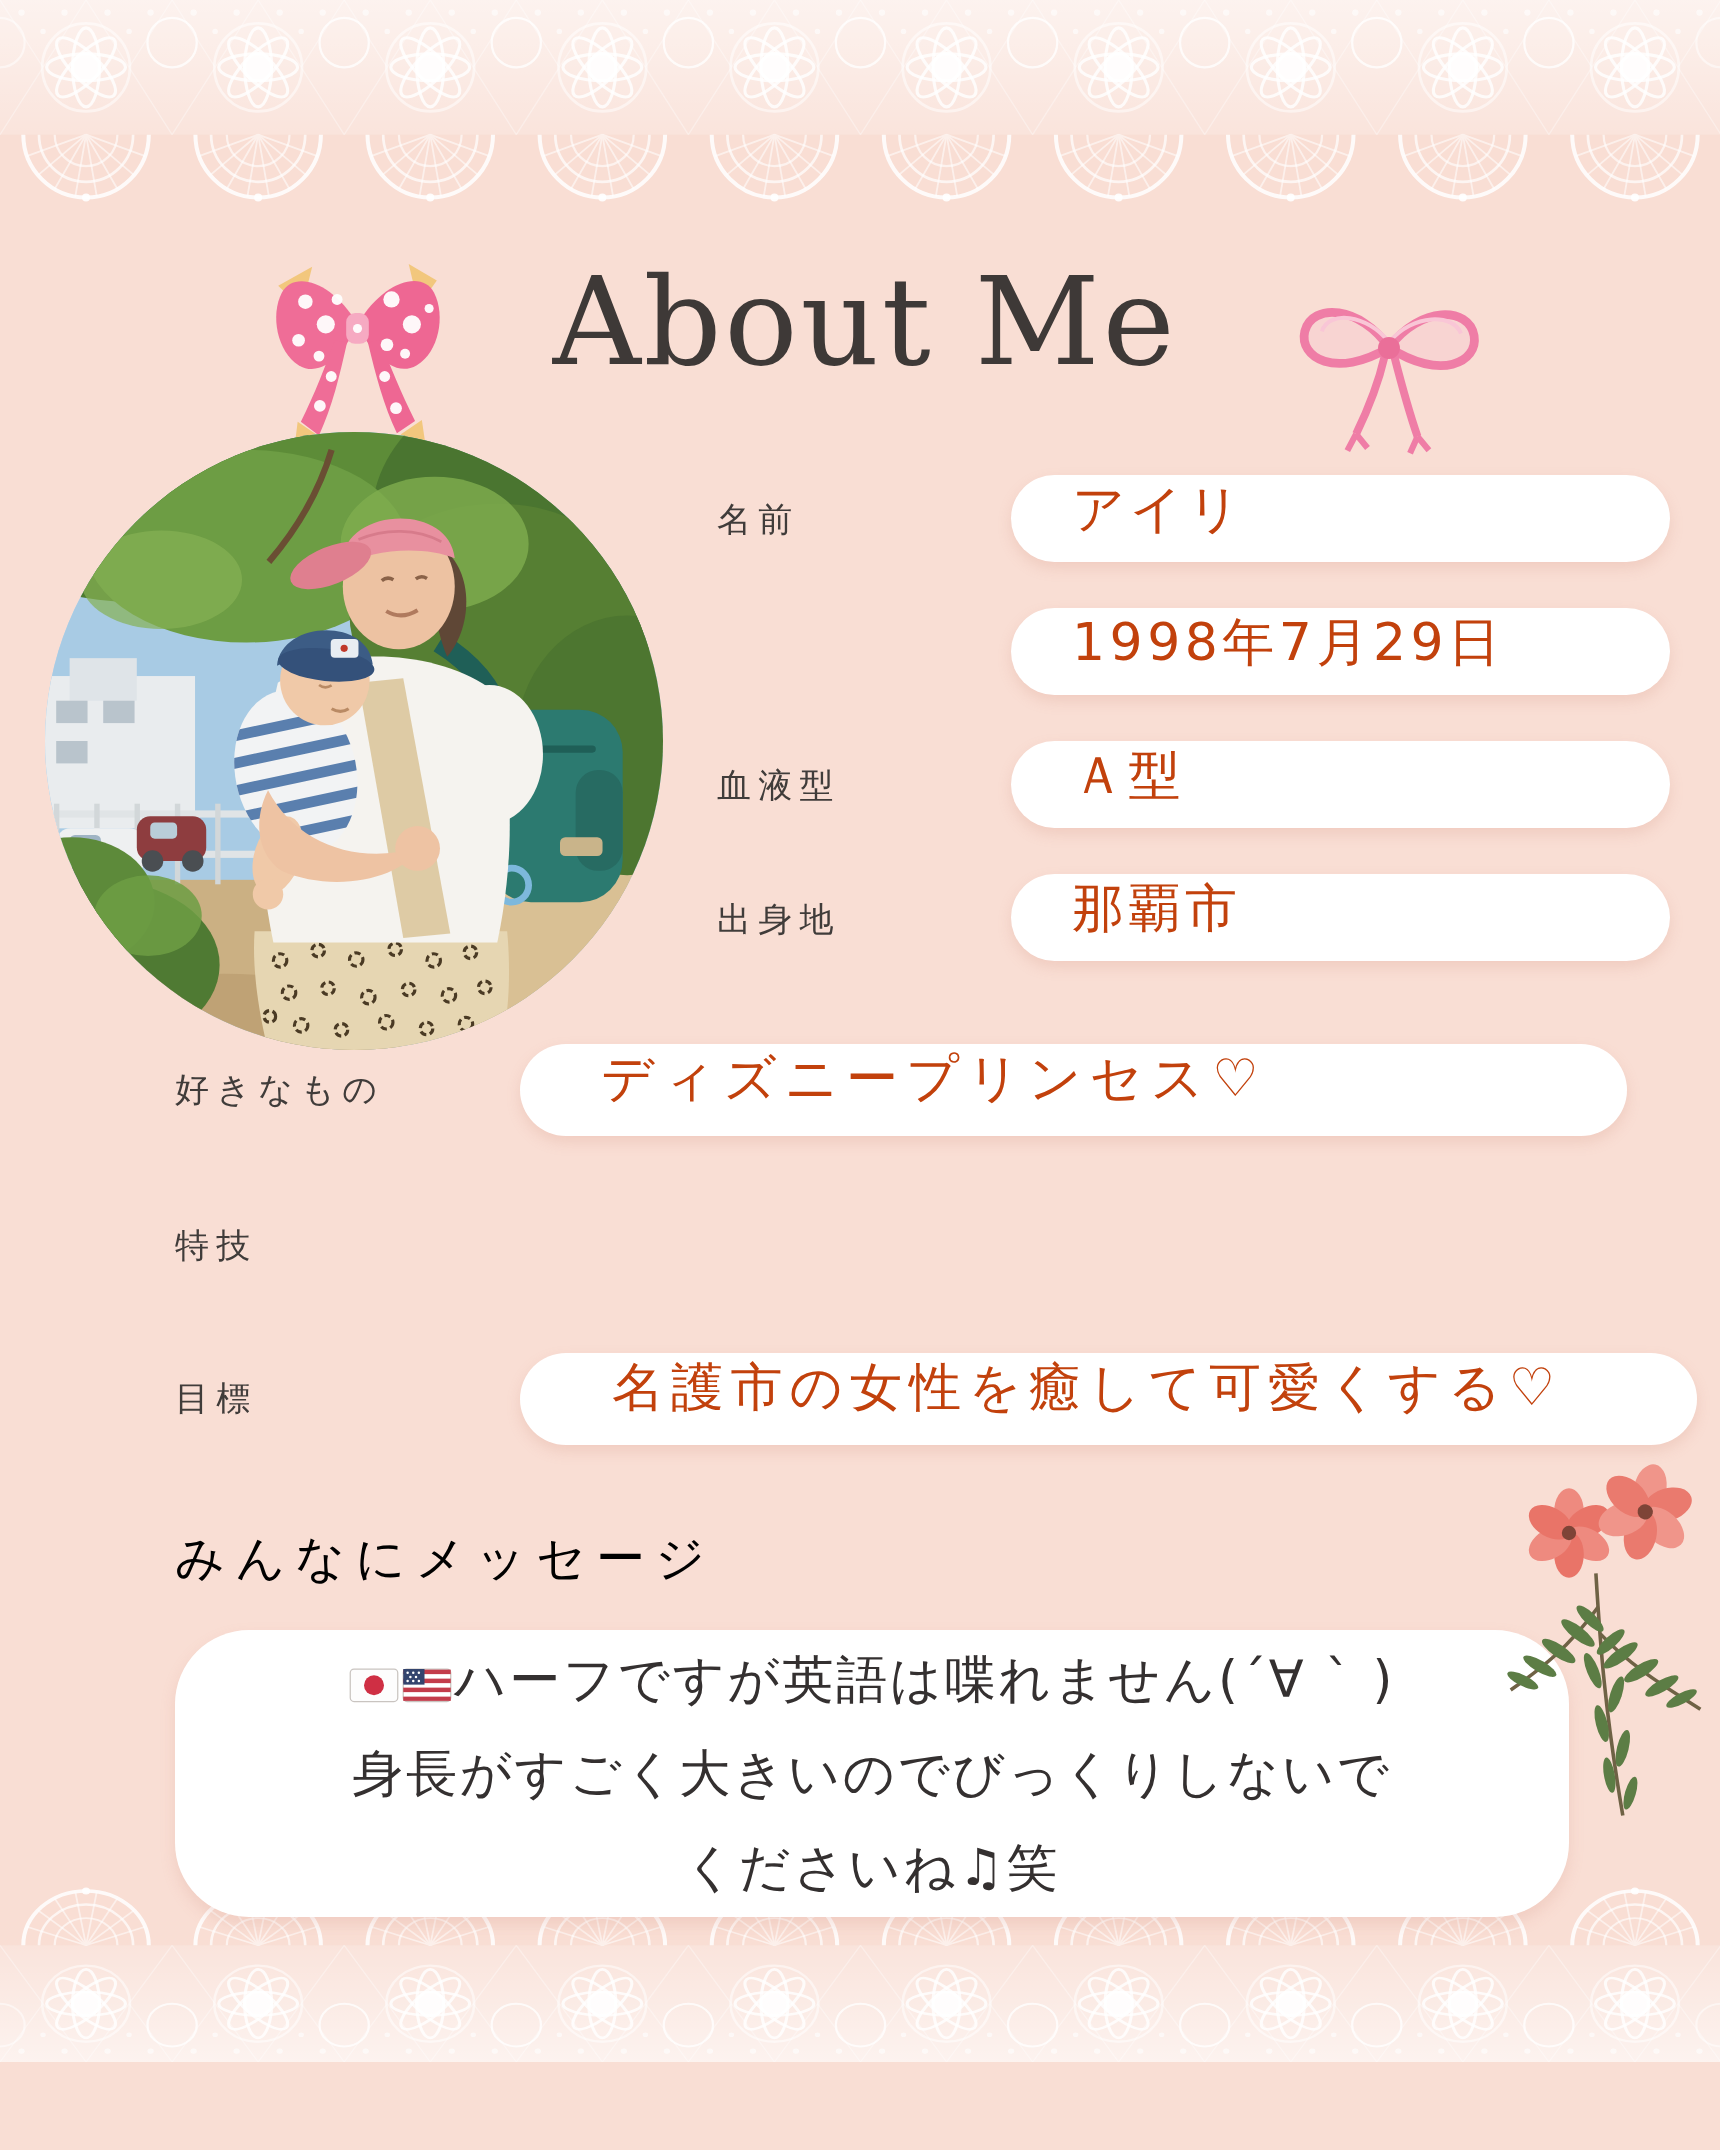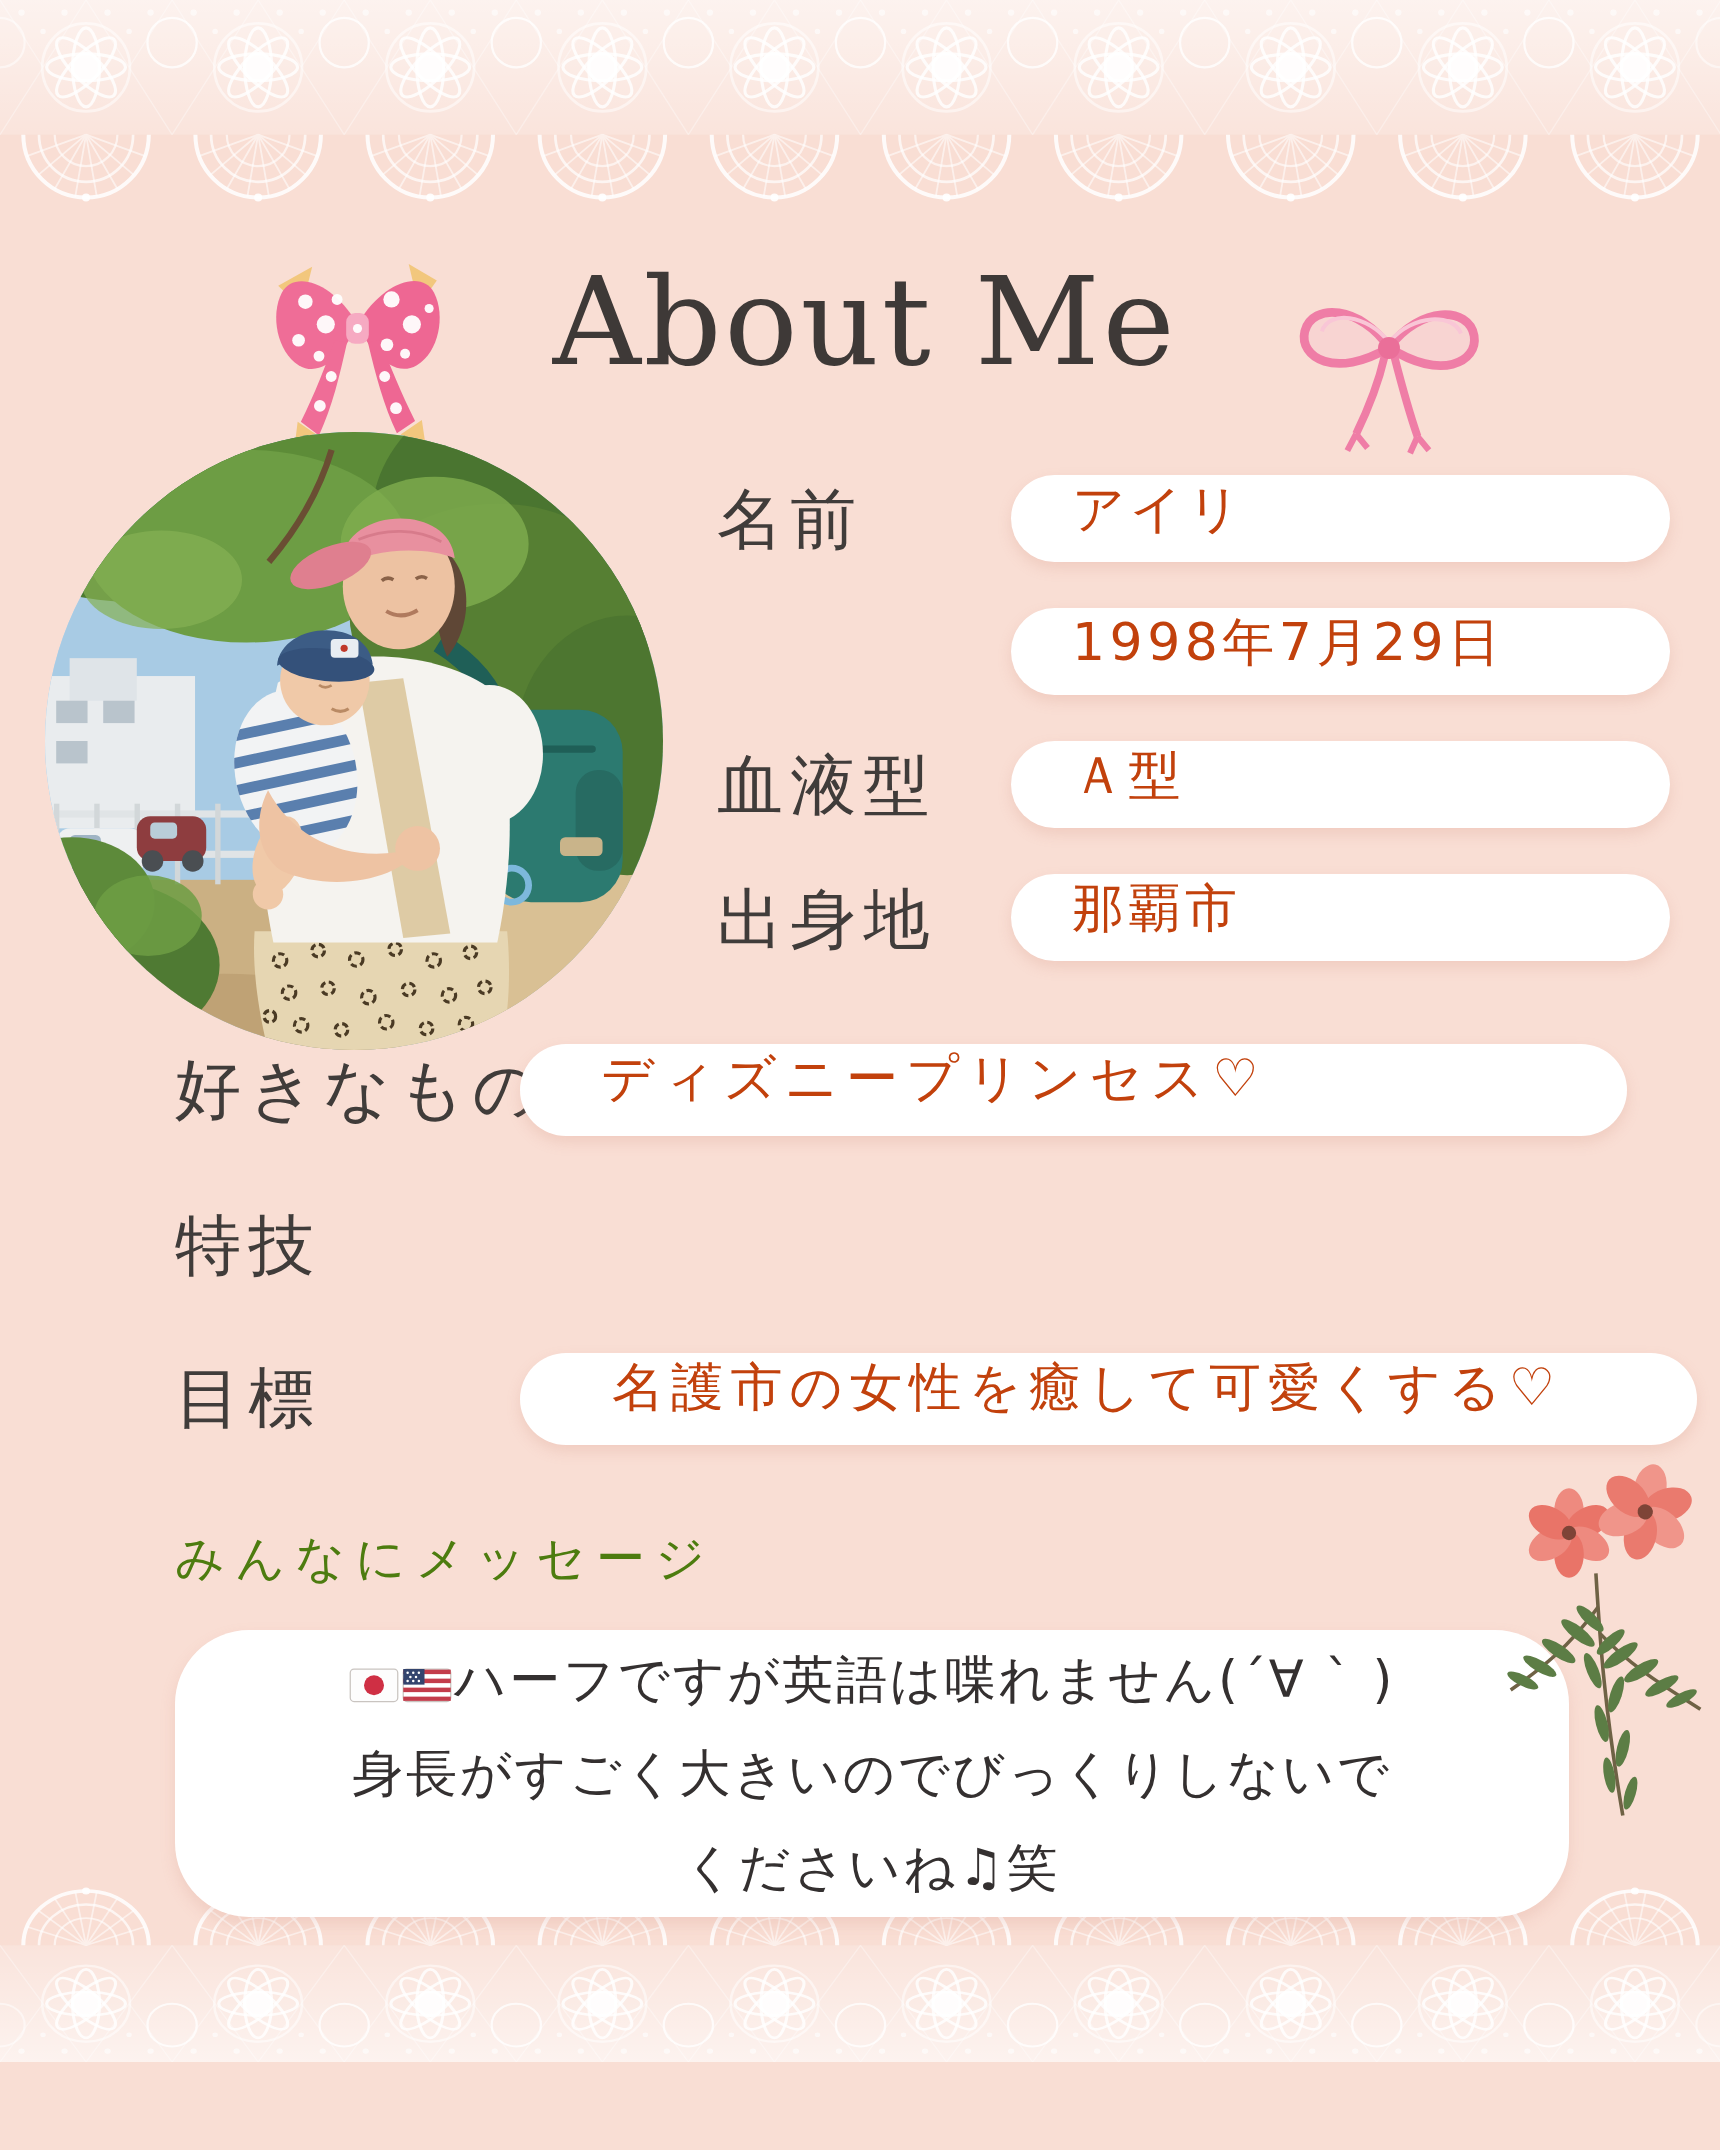--- a/index.html
+++ b/index.html
@@ -17,21 +17,21 @@
          color:#3e3937;text-align:center;letter-spacing:2.7px;white-space:nowrap;}
   .bow-left{position:absolute;left:251px;top:226px;width:213px;height:233px;}
   .bow-right{position:absolute;left:1277px;top:262px;width:224px;height:193px;}
 
   
   .photo{position:absolute;left:45px;top:432px;width:618px;height:618px;border-radius:50%;
          overflow:hidden;background:#bcd7ea;}
   .photo svg{display:block;width:100%;height:100%;}
 
   
-  .flabel{position:absolute;color:#403c3a;font-size:66px;letter-spacing:7.2px;
+  .flabel{position:absolute;color:#403c3a;font-size:34px;letter-spacing:7.2px;
           display:flex;align-items:center;white-space:nowrap;}
   .pill{position:absolute;background:#ffffff;border-radius:49px;
         box-shadow:0 6.3px 13.4px rgba(210,140,125,0.22);
         display:flex;align-items:flex-start;color:#c2410c;font-size:52px;letter-spacing:4.5px;white-space:nowrap;}
   .l-r1{left:717px;top:477px;height:85px;}
   .l-r2{left:717px;top:610px;height:85px;}
   .l-r3{left:717px;top:743px;height:85px;}
   .l-r4{left:717px;top:877px;height:85px;}
   .p-r1{left:1011px;top:475px;width:598px;height:87px;padding-left:61px;}
   .p-r2{left:1011px;top:608px;width:598px;height:87px;padding-left:61px;}
@@ -40,21 +40,21 @@
 
   .l-r5{left:175px;top:1044px;height:92px;}
   .l-r6{left:175px;top:1200px;height:92px;}
   .l-r7{left:175px;top:1353px;height:92px;}
   .p-r5{left:520px;top:1044px;width:1026px;height:92px;padding-left:81px;letter-spacing:8px;}
   .p-r6{left:520px;top:1200px;width:1035px;height:92px;padding-left:78px;letter-spacing:10.8px;}
   .p-r7{left:520px;top:1353px;width:1085px;height:92px;padding-left:92px;letter-spacing:7.2px;}
 
   
   .msg-label{position:absolute;left:175px;top:1523px;height:72px;display:flex;align-items:center;
-             color:#4d7c0f;font-size:49px;letter-spacing:10px;white-space:nowrap;}
+             color:#000000;font-size:49px;letter-spacing:10px;white-space:nowrap;}
   .msg-box{position:absolute;left:175px;top:1630px;width:1394px;height:287px;background:#ffffff;
            border-radius:74px;box-shadow:0 7.2px 15.2px rgba(210,140,125,0.2);
            display:flex;flex-direction:column;justify-content:center;align-items:center;z-index:2;}
   .msg-line{height:94px;line-height:94px;font-size:51px;color:#343030;letter-spacing:2.7px;
             white-space:nowrap;text-align:center;}
   .flag{display:inline-block;width:50px;height:38px;vertical-align:-6.3px;margin-right:2.7px;}
 
   .flower{position:absolute;left:1486px;top:1459px;width:231px;height:361px;z-index:5;}
 </style>
 </head>

